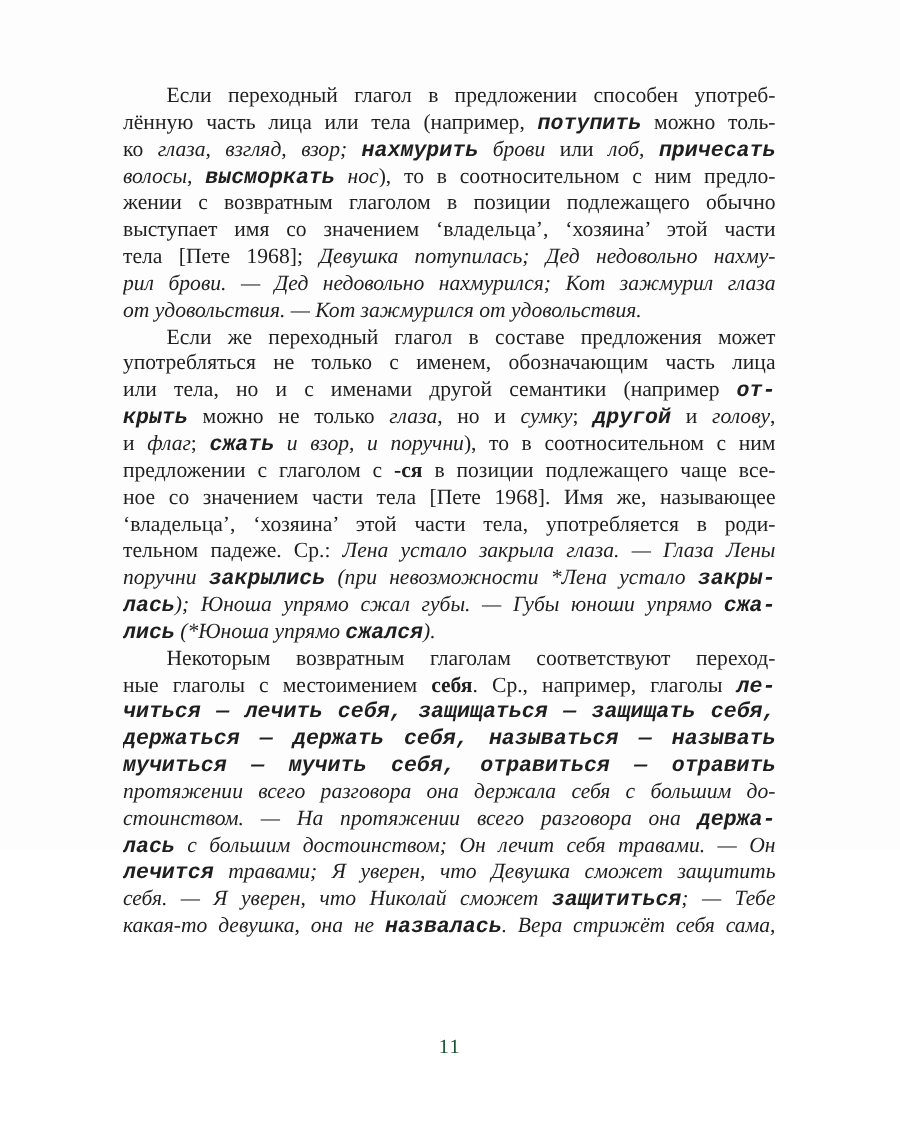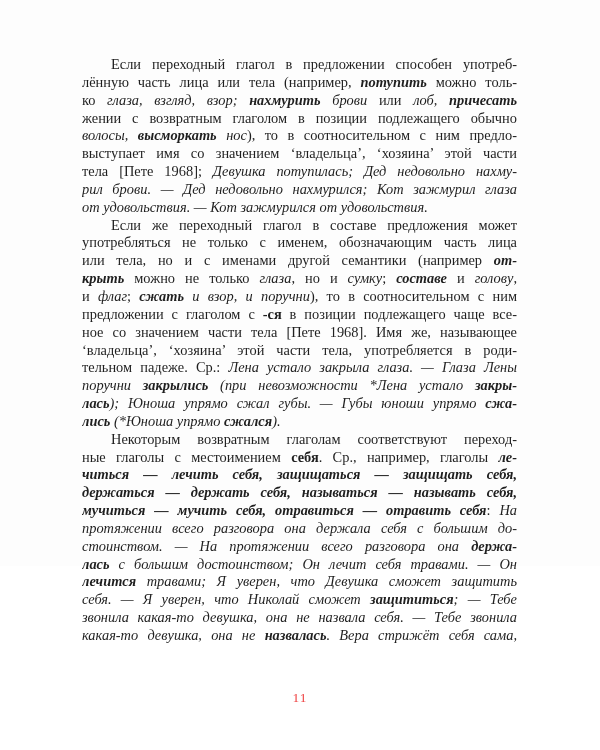--- a/index.html
+++ b/index.html
@@ -31,71 +31,70 @@
     height: 17.85px;
     overflow: hidden;
     text-align: justify;
     text-align-last: justify;
   }
   .ln.first { padding-left: 29px; }
   .ln.end { text-align-last: left; }
   .r  { font-style: normal; font-weight: 400; }
   .i  { font-style: italic; font-weight: 400; }
   .b  { font-style: normal; font-weight: 700; }
-  .bi { font-style: italic; font-weight: 700; }
+  .bi { font-style: italic; font-weight: 700; font-family: Liberation Mono, monospace; }
   .page-number {
     position: absolute;
     left: 0;
     top: 690px;
     width: 600px;
     text-align: center;
     font-size: 13.5px;
     letter-spacing: 1px;
-    color: #ef4444;
+    color: #14532d;
   }
 </style>
 </head>
 <body>
 
 <div class="page">
   <div class="text-block">
       <div class="para">
         <div class="ln first"><span class="r">Если переходный глагол в предложении способен употреб-</span></div>
         <div class="ln"><span class="r">лённую часть лица или тела (например, </span><span class="bi">потупить</span><span class="r"> можно толь-</span></div>
         <div class="ln"><span class="r">ко </span><span class="i">глаза, взгляд, взор; </span><span class="bi">нахмурить</span><span class="i"> брови </span><span class="r">или </span><span class="i">лоб, </span><span class="bi">причесать</span></div>
+        <div class="ln"><span class="i">волосы, </span><span class="bi">высморкать</span><span class="i"> нос</span><span class="r">), то в соотносительном с ним предло-</span></div>
         <div class="ln"><span class="r">жении с возвратным глаголом в позиции подлежащего обычно</span></div>
-        <div class="ln"><span class="i">волосы, </span><span class="bi">высморкать</span><span class="i"> нос</span><span class="r">), то в соотносительном с ним предло-</span></div>
         <div class="ln"><span class="r">выступает имя со значением ‘владельца’, ‘хозяина’ этой части</span></div>
         <div class="ln"><span class="r">тела [Пете 1968]; </span><span class="i">Девушка потупилась; Дед недовольно нахму-</span></div>
         <div class="ln"><span class="i">рил брови. — Дед недовольно нахмурился; Кот зажмурил глаза</span></div>
         <div class="ln end"><span class="i">от удовольствия. — Кот зажмурился от удовольствия.</span></div>
       </div>
       <div class="para">
         <div class="ln first"><span class="r">Если же переходный глагол в составе предложения может</span></div>
         <div class="ln"><span class="r">употребляться не только с именем, обозначающим часть лица</span></div>
         <div class="ln"><span class="r">или тела, но и с именами другой семантики (например </span><span class="bi">от-</span></div>
-        <div class="ln"><span class="bi">крыть</span><span class="r"> можно не только </span><span class="i">глаза</span><span class="r">, но и </span><span class="i">сумку</span><span class="r">; </span><span class="bi">составе</span><span class="r"> и </span><span class="i">голову</span><span class="r">,</span></div>
+        <div class="ln"><span class="bi">крыть</span><span class="r"> можно не только </span><span class="i">глаза</span><span class="r">, но и </span><span class="i">сумку</span><span class="r">; </span><span class="bi">другой</span><span class="r"> и </span><span class="i">голову</span><span class="r">,</span></div>
         <div class="ln"><span class="r">и </span><span class="i">флаг</span><span class="r">; </span><span class="bi">сжать</span><span class="i"> и взор, и поручни</span><span class="r">), то в соотносительном с ним</span></div>
         <div class="ln"><span class="r">предложении с глаголом с </span><span class="b">-ся</span><span class="r"> в позиции подлежащего чаще все-</span></div>
         <div class="ln"><span class="r">ное со значением части тела [Пете 1968]. Имя же, называющее</span></div>
         <div class="ln"><span class="r">‘владельца’, ‘хозяина’ этой части тела, употребляется в роди-</span></div>
         <div class="ln"><span class="r">тельном падеже. Ср.: </span><span class="i">Лена устало закрыла глаза. — Глаза Лены</span></div>
         <div class="ln"><span class="i">поручни </span><span class="bi">закрылись</span><span class="i"> (при невозможности *Лена устало </span><span class="bi">закры-</span></div>
         <div class="ln"><span class="bi">лась</span><span class="i">); Юноша упрямо сжал губы. — Губы юноши упрямо </span><span class="bi">сжа-</span></div>
         <div class="ln end"><span class="bi">лись</span><span class="i"> (*Юноша упрямо </span><span class="bi">сжался</span><span class="i">).</span></div>
       </div>
       <div class="para">
         <div class="ln first"><span class="r">Некоторым возвратным глаголам соответствуют переход-</span></div>
         <div class="ln"><span class="r">ные глаголы с местоимением </span><span class="b">себя</span><span class="r">. Ср., например, глаголы </span><span class="bi">ле-</span></div>
         <div class="ln"><span class="bi">читься — лечить себя, защищаться — защищать себя,</span></div>
         <div class="ln"><span class="bi">держаться — держать себя, называться — называть себя,</span></div>
         <div class="ln"><span class="bi">мучиться — мучить себя, отравиться — отравить себя</span><span class="r">: </span><span class="i">На</span></div>
         <div class="ln"><span class="i">протяжении всего разговора она держала себя с большим до-</span></div>
         <div class="ln"><span class="i">стоинством. — На протяжении всего разговора она </span><span class="bi">держа-</span></div>
         <div class="ln"><span class="bi">лась</span><span class="i"> с большим достоинством; Он лечит себя травами. — Он</span></div>
         <div class="ln"><span class="bi">лечится</span><span class="i"> травами; Я уверен, что Девушка сможет защитить</span></div>
         <div class="ln"><span class="i">себя. — Я уверен, что Николай сможет </span><span class="bi">защититься</span><span class="i">; — Тебе</span></div>
-        <div class="ln"><span class="i">звонила какая-то девушка, она не назвала себя. — Тебе звонила</span></div>
         <div class="ln"><span class="i">какая-то девушка, она не </span><span class="bi">назвалась</span><span class="i">. Вера стрижёт себя сама,</span></div>
       </div>
     </div>
   <div class="page-number">11</div>
 </div>
 
 </body></html>

